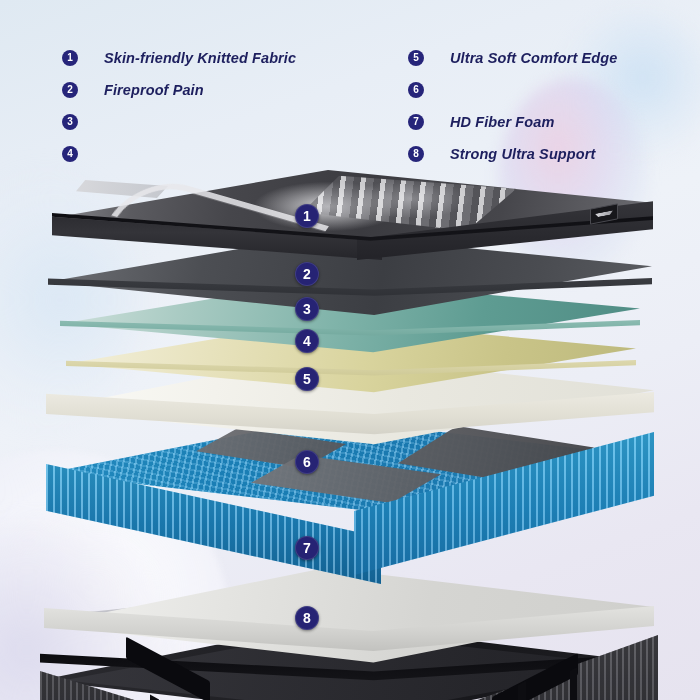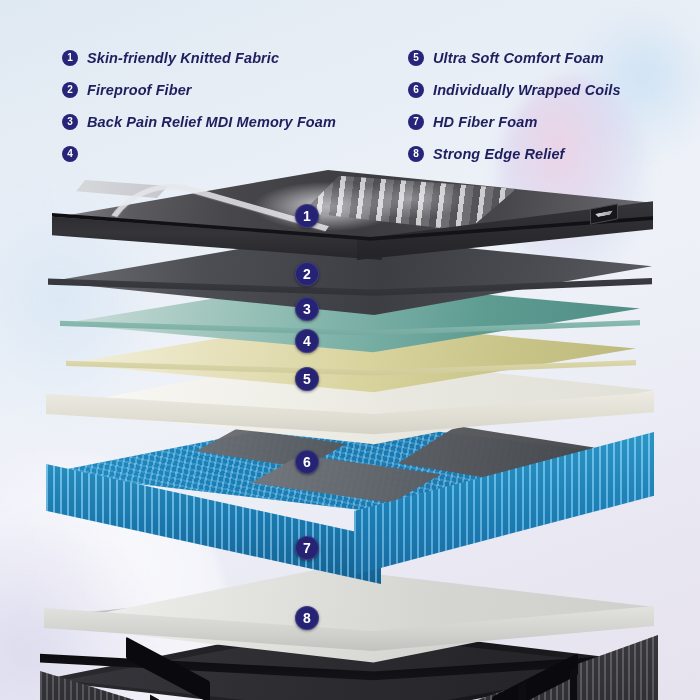--- a/index.html
+++ b/index.html
@@ -49,21 +49,21 @@
   #legend-col-right{left:408px;}
   .legend-row{display:flex;align-items:center;height:32px;}
   .badge{
     flex:0 0 auto;width:16px;height:16px;border-radius:50%;
     background:#26257a;color:#fff;
     font-size:10px;font-weight:bold;line-height:16px;text-align:center;
     font-family:"Liberation Sans",sans-serif;
     box-shadow:0 0 0 .5px rgba(255,255,255,.35);
   }
   .legend-label{
-    margin-left:9px;color:#1d1f5e;font-size:14.5px;font-style:italic;
+    margin-left:26px;color:#1d1f5e;font-size:14.5px;font-style:italic;
     font-weight:bold;white-space:nowrap;letter-spacing:.1px;
   }
 
   
   #stack{position:absolute;left:0;top:168px;width:700px;height:532px;}
   .layer{position:absolute;}
 
   
   .plate{position:absolute;}
   .plate .top{
@@ -317,47 +317,45 @@
 
 <div id="legend">
 
   <div class="legend-col" id="legend-col-left">
     <div class="legend-row">
       <span class="badge">1</span>
       <span class="legend-label">Skin-friendly Knitted Fabric</span>
     </div>
     <div class="legend-row">
       <span class="badge">2</span>
-      <span class="legend-label">Fireproof Fiber</span>
+      <span class="legend-label">Fireproof Pain</span>
     </div>
     <div class="legend-row">
       <span class="badge">3</span>
-      <span class="legend-label">Back Pain Relief MDI Memory Foam</span>
     </div>
     <div class="legend-row">
       <span class="badge">4</span>
     </div>
   </div>
 
   <div class="legend-col" id="legend-col-right">
     <div class="legend-row">
       <span class="badge">5</span>
-      <span class="legend-label">Ultra Soft Comfort Foam</span>
+      <span class="legend-label">Ultra Soft Comfort Edge</span>
     </div>
     <div class="legend-row">
       <span class="badge">6</span>
-      <span class="legend-label">Individually Wrapped Coils</span>
     </div>
     <div class="legend-row">
       <span class="badge">7</span>
       <span class="legend-label">HD Fiber Foam</span>
     </div>
     <div class="legend-row">
       <span class="badge">8</span>
-      <span class="legend-label">Strong Edge Relief</span>
+      <span class="legend-label">Strong Ultra Support</span>
     </div>
   </div>
 
 </div>
 
 <div id="stack">
 
   <div class="layer" id="layer-8">
 
     <div id="l8-top"></div>

